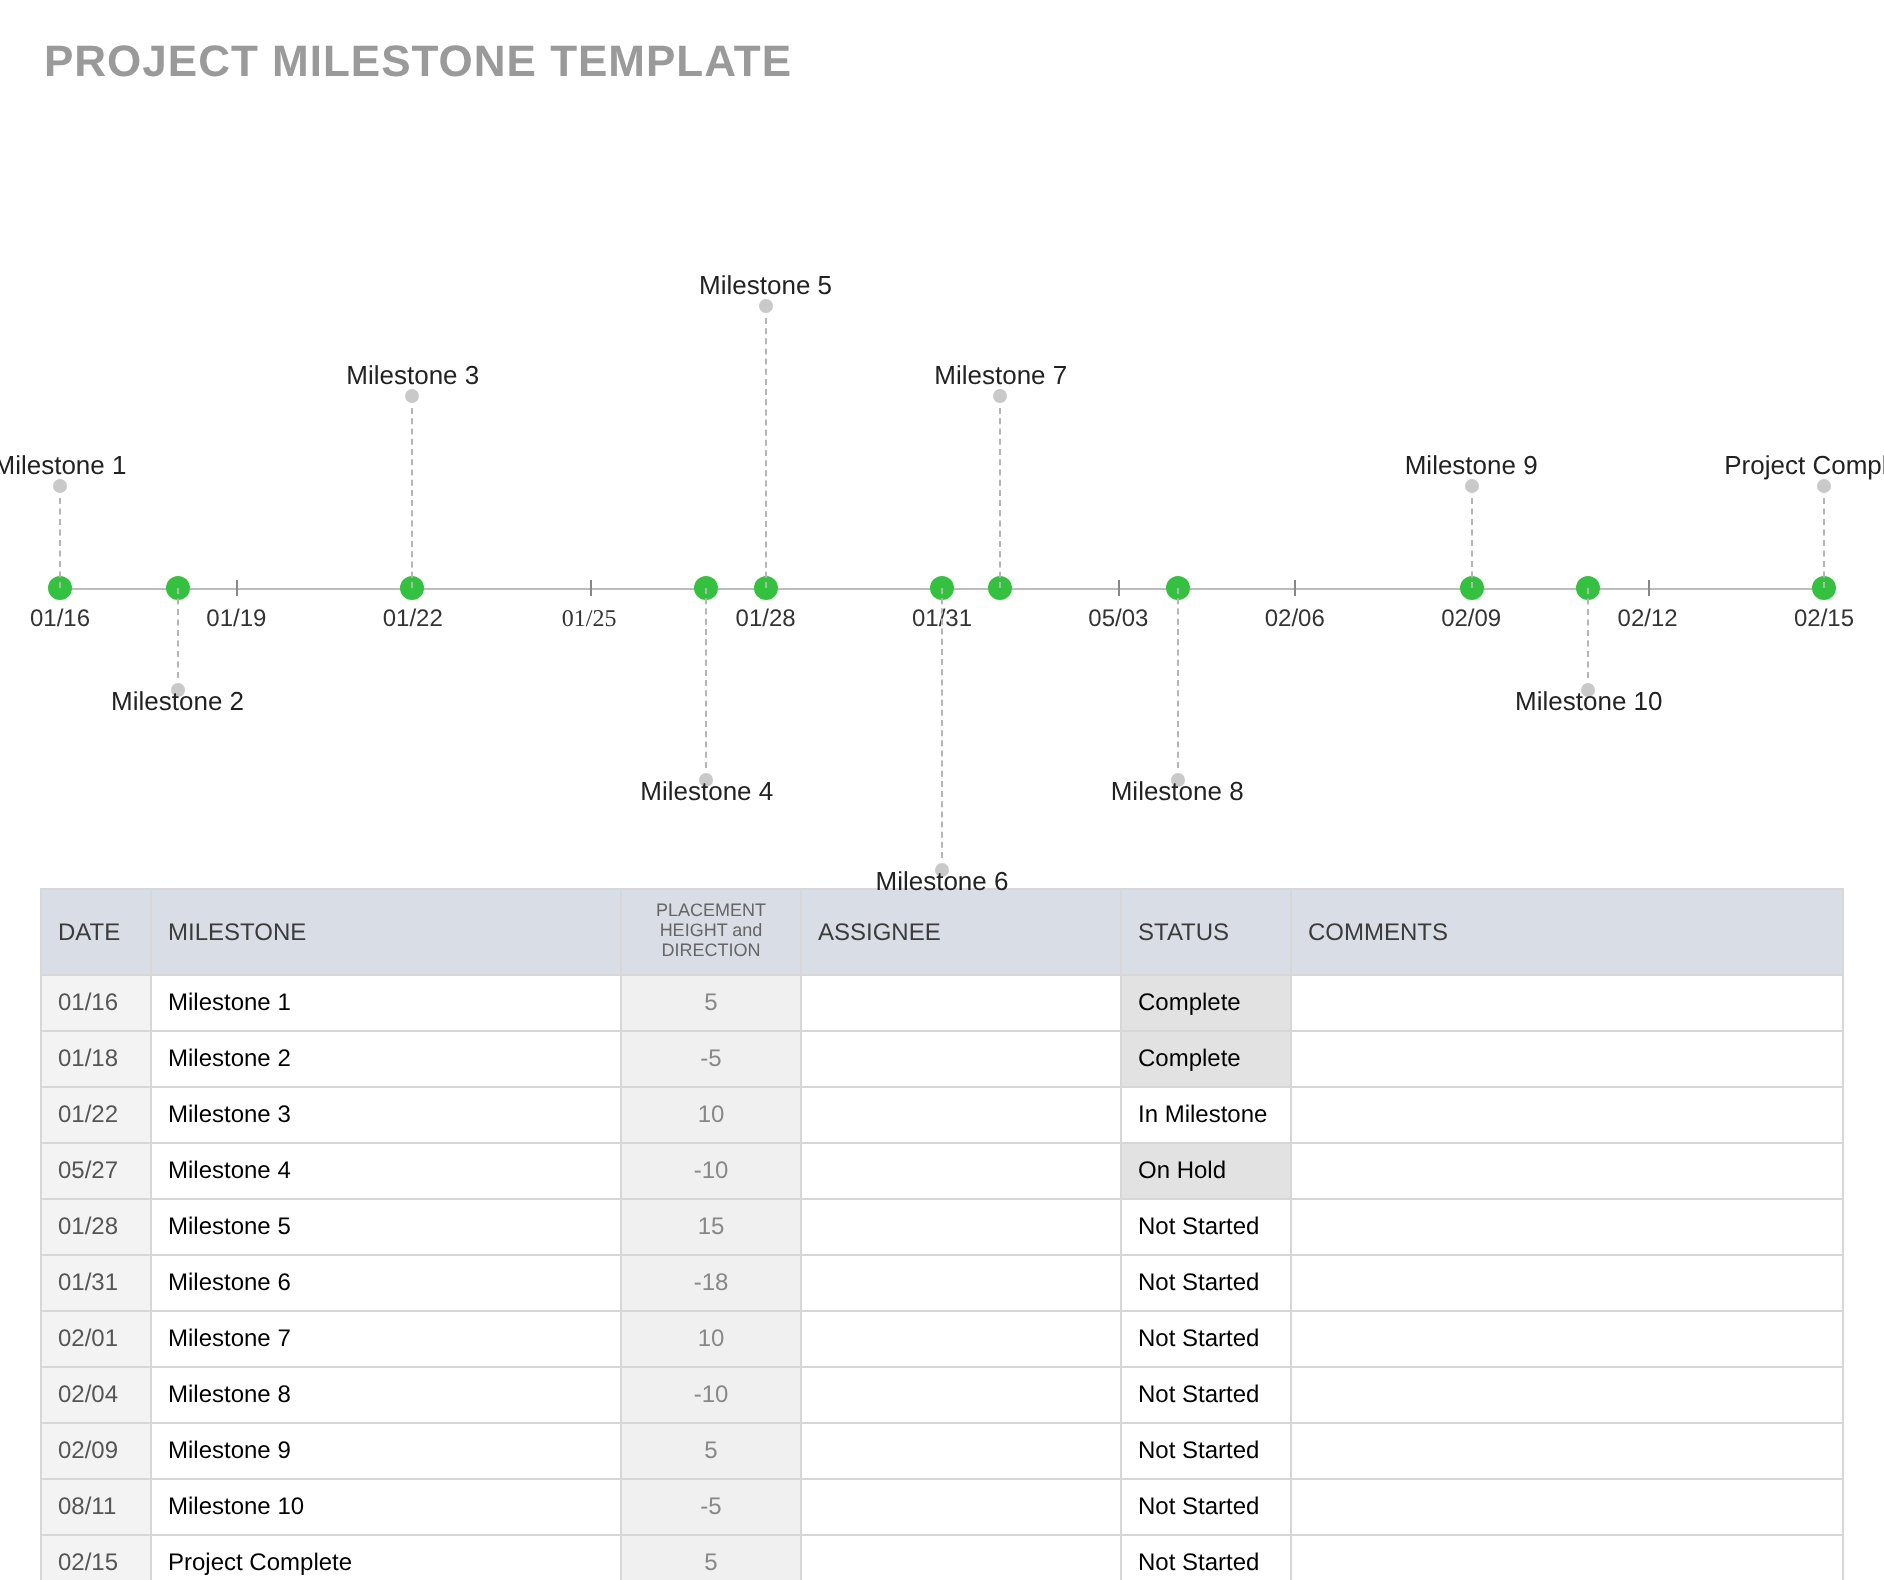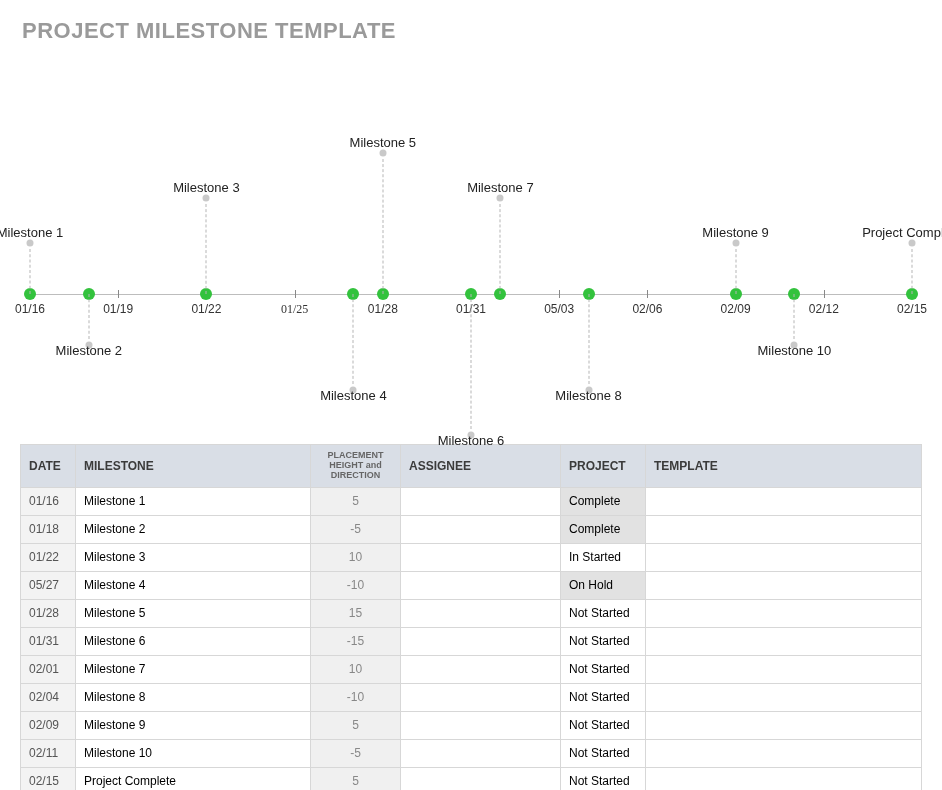--- a/index.html
+++ b/index.html
@@ -9,21 +9,21 @@
   .axis{position:absolute;left:10px;right:10px;top:240px;height:1px;background:#bdbdbd;}
   .tick{position:absolute;top:236px;width:1px;height:8px;background:#888;}
   .tick-label{position:absolute;top:248px;transform:translateX(-50%);font-size:12px;color:#333;}
   .gdot{position:absolute;top:234px;width:12px;height:12px;border-radius:50%;background:#33c23d;transform:translate(-50%,0);}
   .leader{position:absolute;border-left:1px dashed #b5b5b5;transform:translateX(-50%);}
   .mlabel{position:absolute;transform:translate(-50%,0);font-size:13px;color:#222;white-space:nowrap;}
   .ldot{position:absolute;width:7px;height:7px;border-radius:50%;background:#c9c9c9;transform:translate(-50%,-50%);}
   
   .tbl{width:902px;border-collapse:collapse;margin-top:20px;table-layout:fixed;}
   .tbl th,.tbl td{border:1px solid #d7d7d7;font-size:12px;padding:6px 8px;height:15px;}
-  .tbl thead th{background:#d9dee6;font-weight:700;color:#3b3b3b;text-align:left;}
+  .tbl thead th{background:#d9dee6;font-weight:400;color:#3b3b3b;text-align:left;}
   .tbl thead th.small{font-size:9px;line-height:1.1;color:#666;text-align:center;}
   .col-date{width:50px;background:#f3f3f3;color:#555;}
   .col-milestone{width:225px;}
   .col-ph{width:85px;background:#f0f0f0;color:#888;text-align:center;}
   .col-assignee{width:155px;}
   .col-status{width:80px;}
   .col-comments{}
   .status-cell{text-align:left;}
   .status-shade{background:#e2e2e2;}
 </style>
@@ -111,22 +111,22 @@
     <col style="width:160px">
         <col style="width:85px">
         <col>
   </colgroup>
   <thead>
     <tr>
       <th>DATE</th>
       <th>MILESTONE</th>
       <th class="small">PLACEMENT HEIGHT and DIRECTION</th>
       <th>ASSIGNEE</th>
-      <th>PROJECT</th>
-      <th>TEMPLATE</th>
+      <th>STATUS</th>
+      <th>COMMENTS</th>
     </tr>
   </thead>
   <tbody id="tbody">
         <tr>
           <td class="col-date">01/16</td>
           <td class="col-milestone">Milestone 1</td>
           <td class="col-ph">5</td>
           <td class="col-assignee"></td>
           <td class="col-status status-cell status-shade">Complete</td>
           <td class="col-comments"></td>
@@ -137,21 +137,21 @@
           <td class="col-ph">-5</td>
           <td class="col-assignee"></td>
           <td class="col-status status-cell status-shade">Complete</td>
           <td class="col-comments"></td>
         </tr>
         <tr>
           <td class="col-date">01/22</td>
           <td class="col-milestone">Milestone 3</td>
           <td class="col-ph">10</td>
           <td class="col-assignee"></td>
-          <td class="col-status status-cell">In Started</td>
+          <td class="col-status status-cell">In Milestone</td>
           <td class="col-comments"></td>
         </tr>
         <tr>
           <td class="col-date">05/27</td>
           <td class="col-milestone">Milestone 4</td>
           <td class="col-ph">-10</td>
           <td class="col-assignee"></td>
           <td class="col-status status-cell status-shade">On Hold</td>
           <td class="col-comments"></td>
         </tr>
@@ -159,21 +159,21 @@
           <td class="col-date">01/28</td>
           <td class="col-milestone">Milestone 5</td>
           <td class="col-ph">15</td>
           <td class="col-assignee"></td>
           <td class="col-status status-cell">Not Started</td>
           <td class="col-comments"></td>
         </tr>
         <tr>
           <td class="col-date">01/31</td>
           <td class="col-milestone">Milestone 6</td>
-          <td class="col-ph">-15</td>
+          <td class="col-ph">-18</td>
           <td class="col-assignee"></td>
           <td class="col-status status-cell">Not Started</td>
           <td class="col-comments"></td>
         </tr>
         <tr>
           <td class="col-date">02/01</td>
           <td class="col-milestone">Milestone 7</td>
           <td class="col-ph">10</td>
           <td class="col-assignee"></td>
           <td class="col-status status-cell">Not Started</td>
@@ -189,21 +189,21 @@
         </tr>
         <tr>
           <td class="col-date">02/09</td>
           <td class="col-milestone">Milestone 9</td>
           <td class="col-ph">5</td>
           <td class="col-assignee"></td>
           <td class="col-status status-cell">Not Started</td>
           <td class="col-comments"></td>
         </tr>
         <tr>
-          <td class="col-date">02/11</td>
+          <td class="col-date">08/11</td>
           <td class="col-milestone">Milestone 10</td>
           <td class="col-ph">-5</td>
           <td class="col-assignee"></td>
           <td class="col-status status-cell">Not Started</td>
           <td class="col-comments"></td>
         </tr>
         <tr>
           <td class="col-date">02/15</td>
           <td class="col-milestone">Project Complete</td>
           <td class="col-ph">5</td>

